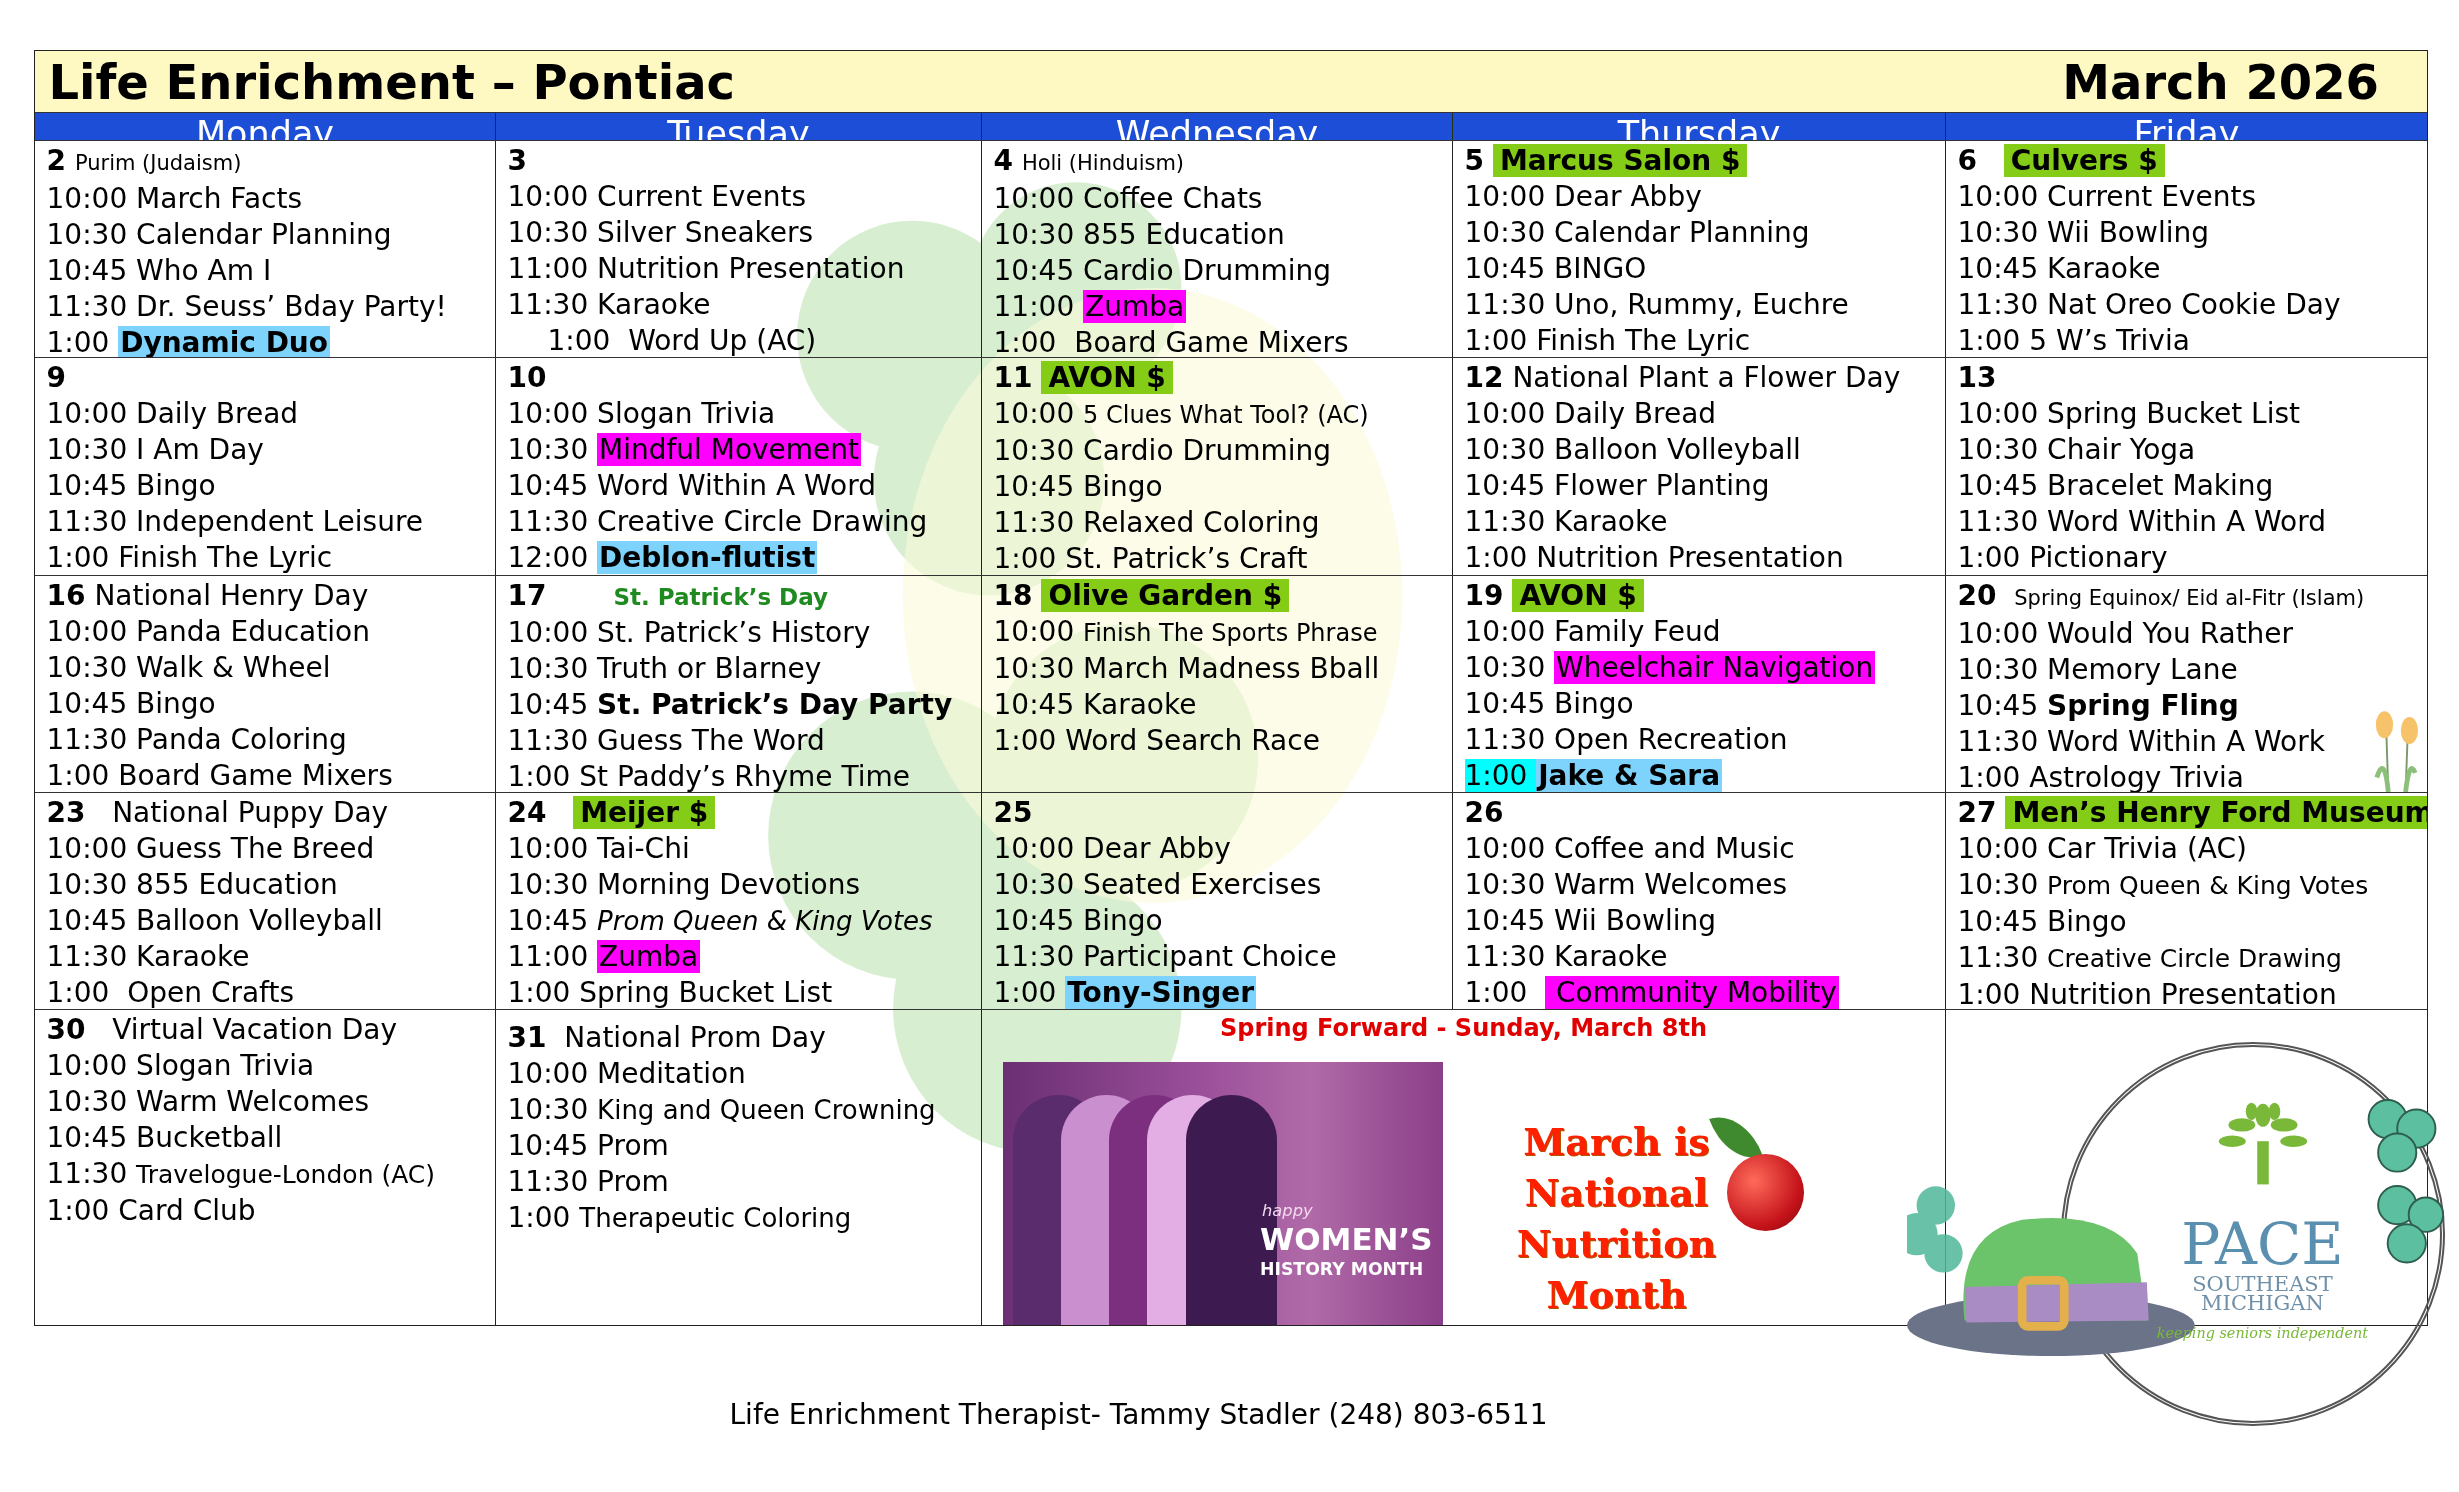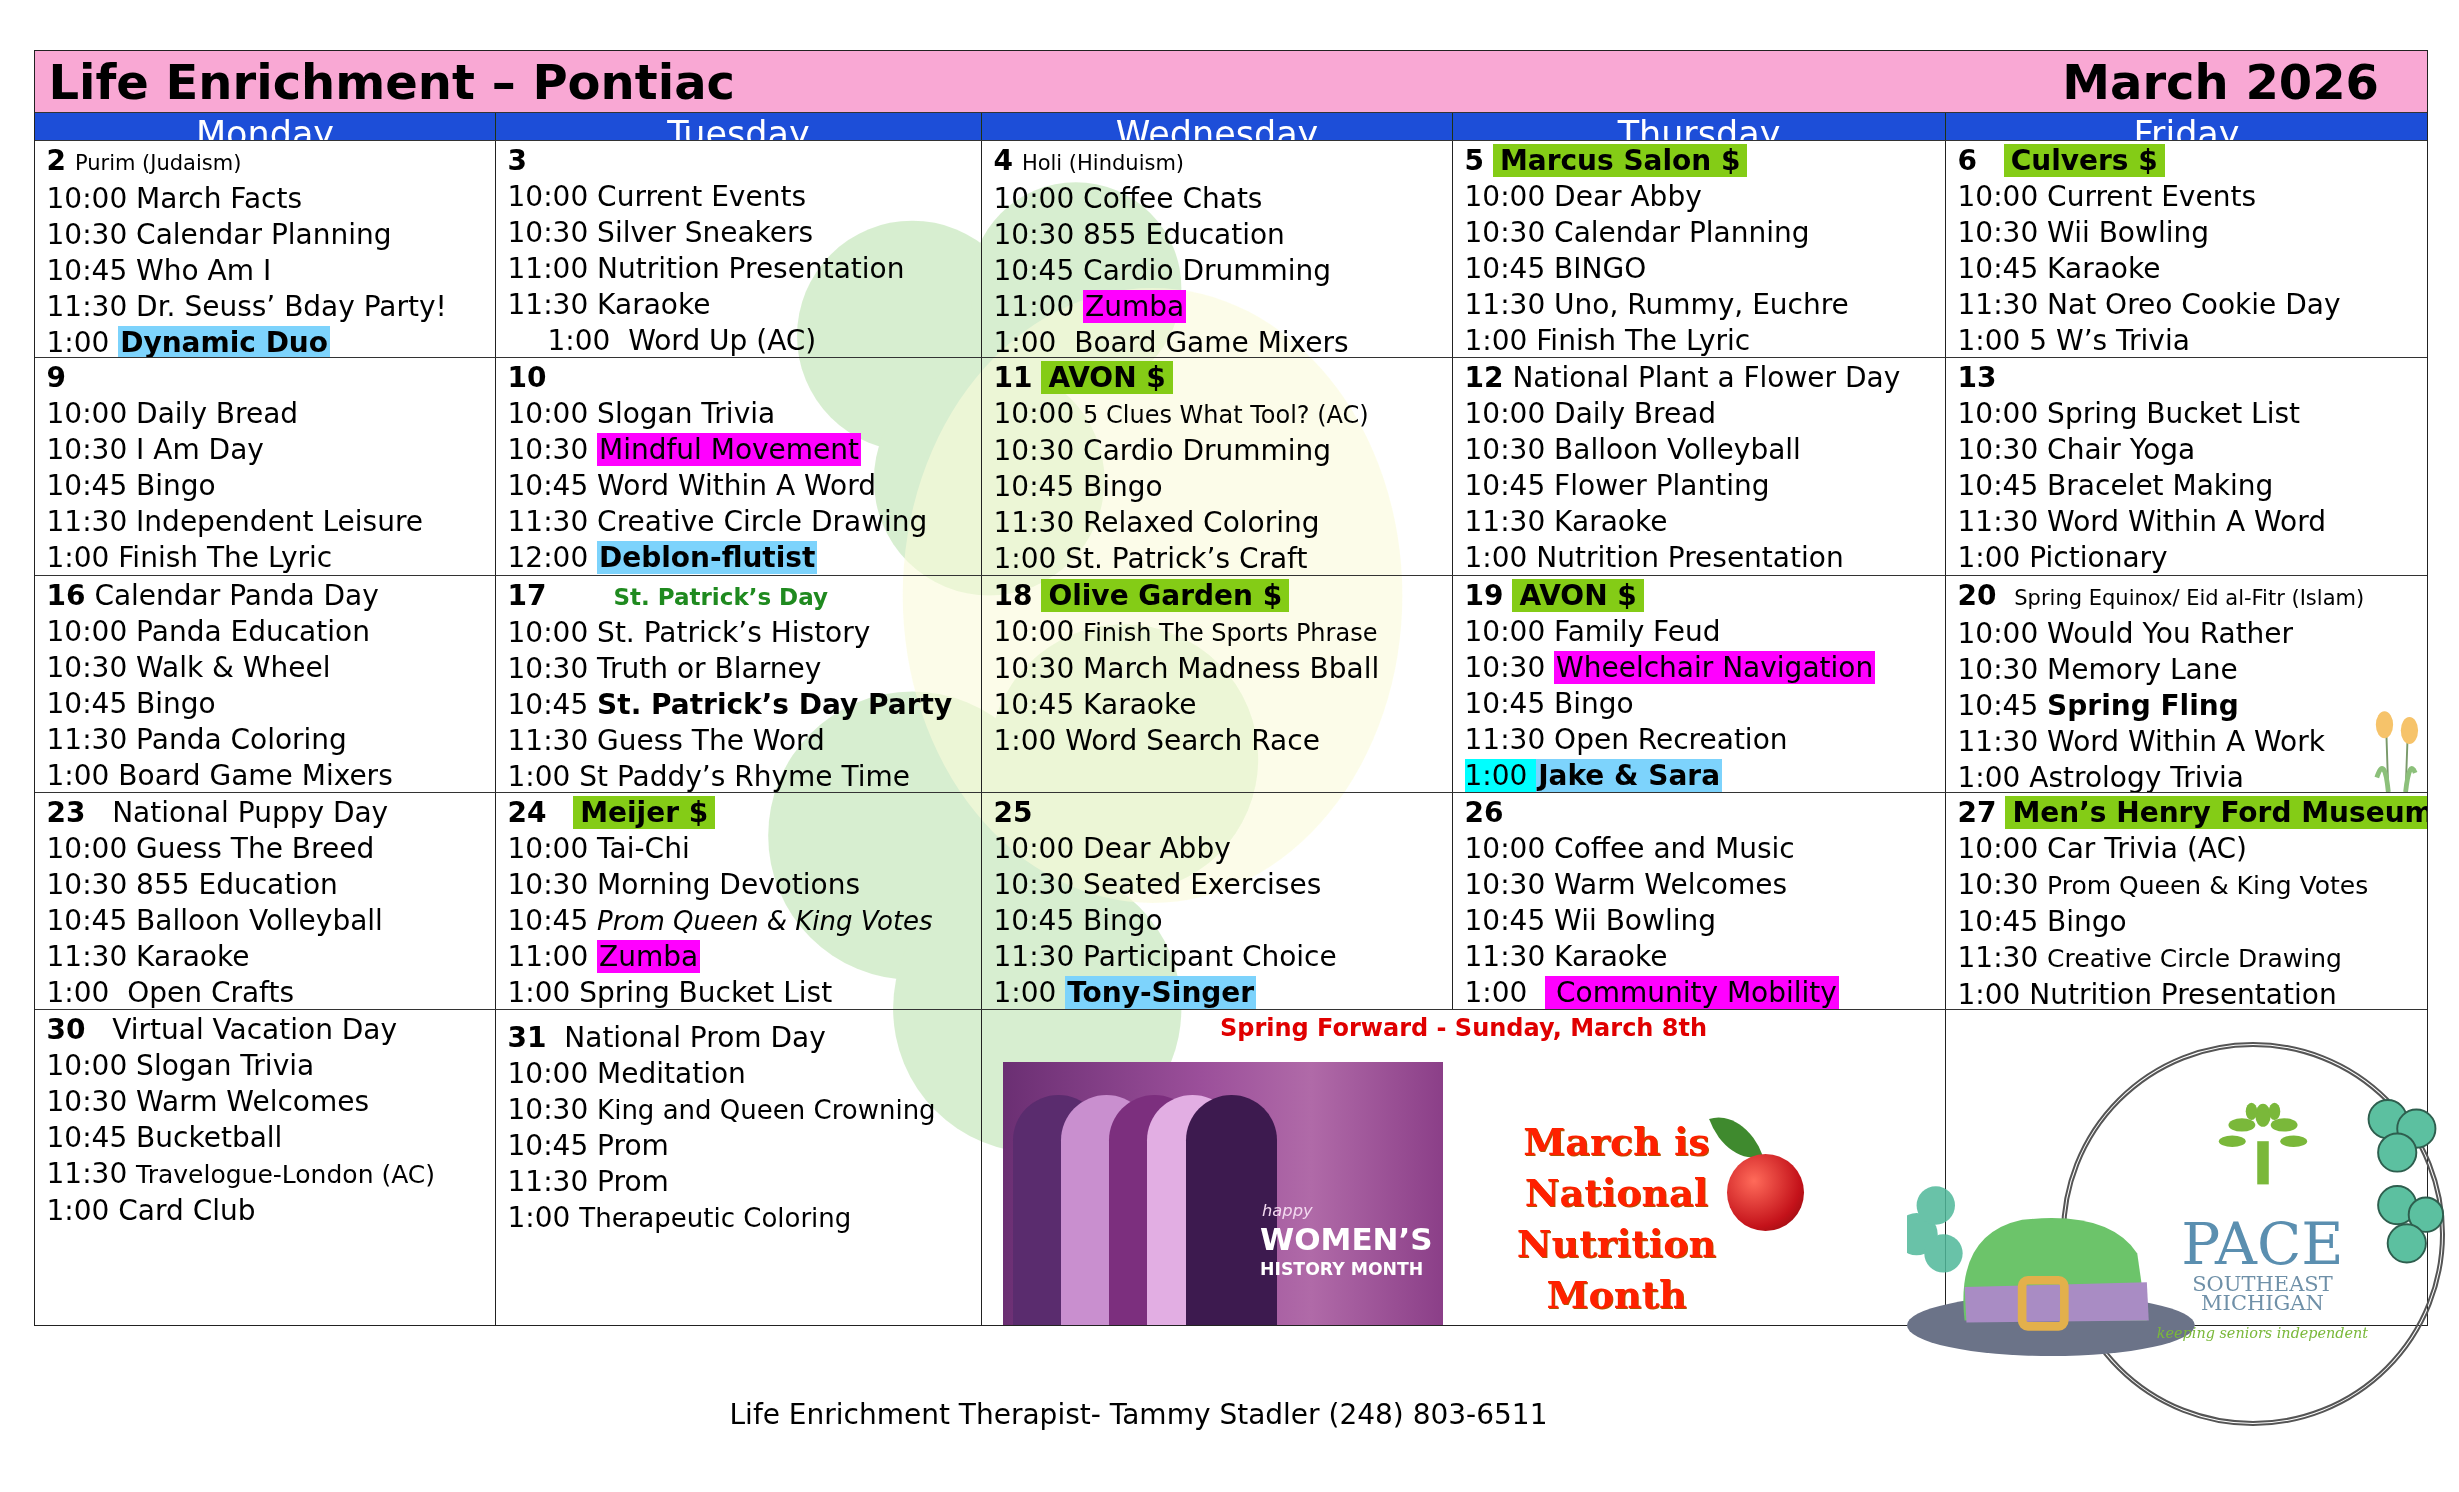--- a/index.html
+++ b/index.html
@@ -1,20 +1,20 @@
 <!DOCTYPE html>
 <html><head>
 <meta charset="utf-8">
 <style>
   html, body { margin:0; padding:0; background:#ffffff; }
   body { width:2459px; height:1493px; position:relative; overflow:hidden;
          font-family:"DejaVu Sans", sans-serif; color:#000; }
   .bg-shamrock { position:absolute; opacity:0.35; pointer-events:none; }
   .calendar { position:absolute; left:34px; top:50px; width:2394px; border:1.9px solid #222; box-sizing:border-box; }
-  .title-bar { height:62px; background:#f9a8d4; display:flex; align-items:center; justify-content:space-between;
+  .title-bar { height:62px; background:#fef9c3; display:flex; align-items:center; justify-content:space-between;
                padding:0 48px 0 13.4px; border-bottom:1.9px solid #333; box-sizing:border-box; }
   .title-bar .title { font-size:48px; font-weight:bold; letter-spacing:0px; }
   .title-bar .month { font-size:48px; font-weight:bold; }
   .header-row { display:grid; grid-template-columns:461px 486px 471px 493px 1fr; height:27px; background:#1d4ed8; }
   .header-row div { color:#fff; font-size:35px; text-align:center; line-height:43px; border-right:1.9px solid #1f3212; }
   .header-row div:last-child { border-right:none; }
   .week { display:grid; grid-template-columns:461px 486px 471px 493px 1fr; border-top:1.9px solid #333; position:relative; }
   .cell { border-right:1.9px solid #222; padding:1.9px 11.5px 0 11.5px; box-sizing:border-box; position:relative; overflow:hidden; }
   .cell:last-child { border-right:none; }
   .line { font-size:28px; line-height:36px; white-space:nowrap; }
@@ -161,21 +161,21 @@
       <div class="line"><span>10:00</span> <span>Spring Bucket List</span></div>
       <div class="line"><span>10:30</span> <span>Chair Yoga</span></div>
       <div class="line"><span>10:45</span> <span>Bracelet Making</span></div>
       <div class="line"><span>11:30</span> <span>Word Within A Word</span></div>
       <div class="line"><span>1:00</span> <span>Pictionary</span></div>
     </div>
   </div>
 
   <div class="week" style="height:216px;">
     <div class="cell">
-      <div class="line"><span class="daynum">16</span> <span>Calendar Panda Day</span></div>
+      <div class="line"><span class="daynum">16</span> <span>National Henry Day</span></div>
       <div class="line"><span>10:00</span> <span>Panda Education</span></div>
       <div class="line"><span>10:30</span> <span>Walk &amp; Wheel</span></div>
       <div class="line"><span>10:45</span> <span>Bingo</span></div>
       <div class="line"><span>11:30</span> <span>Panda Coloring</span></div>
       <div class="line"><span>1:00</span> <span>Board Game Mixers</span></div>
     </div>
     <div class="cell">
       <div class="line"><span class="daynum">17</span><span class="stpat">St. Patrick’s Day</span></div>
       <div class="line"><span>10:00</span> <span>St. Patrick’s History</span></div>
       <div class="line"><span>10:30</span> <span>Truth or Blarney</span></div>

